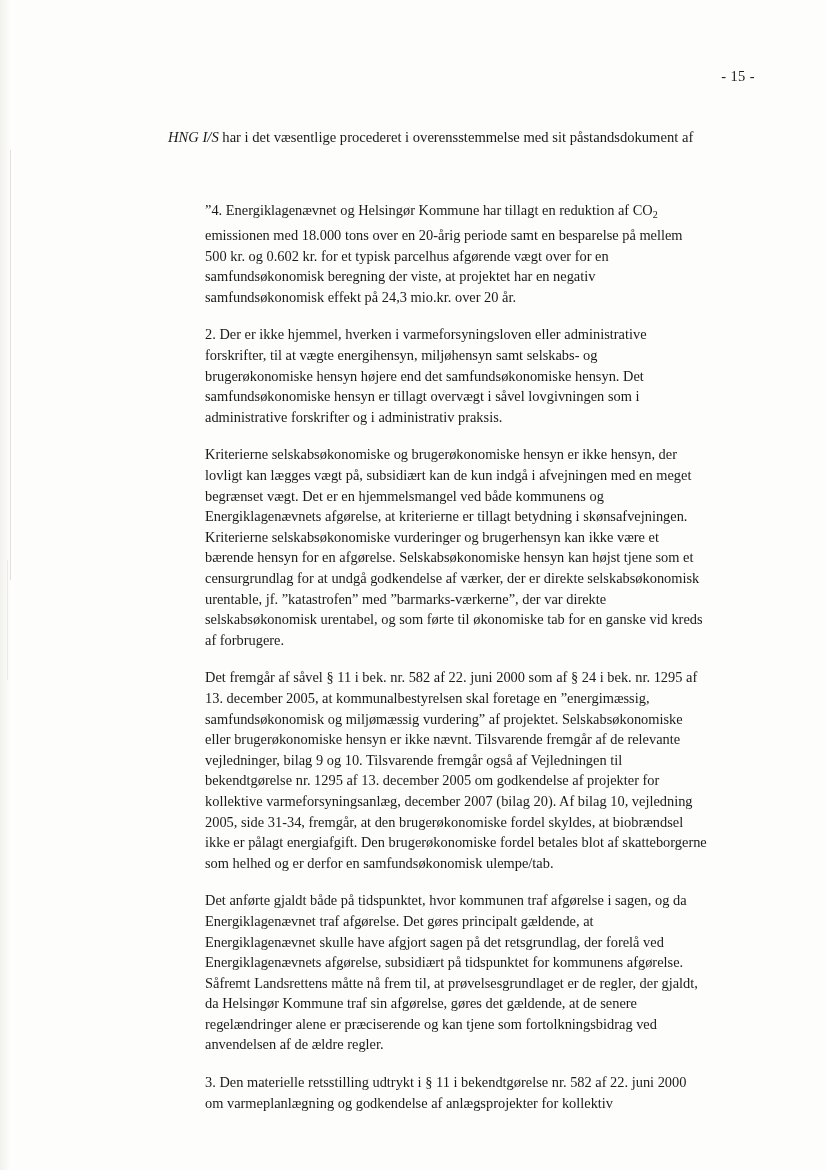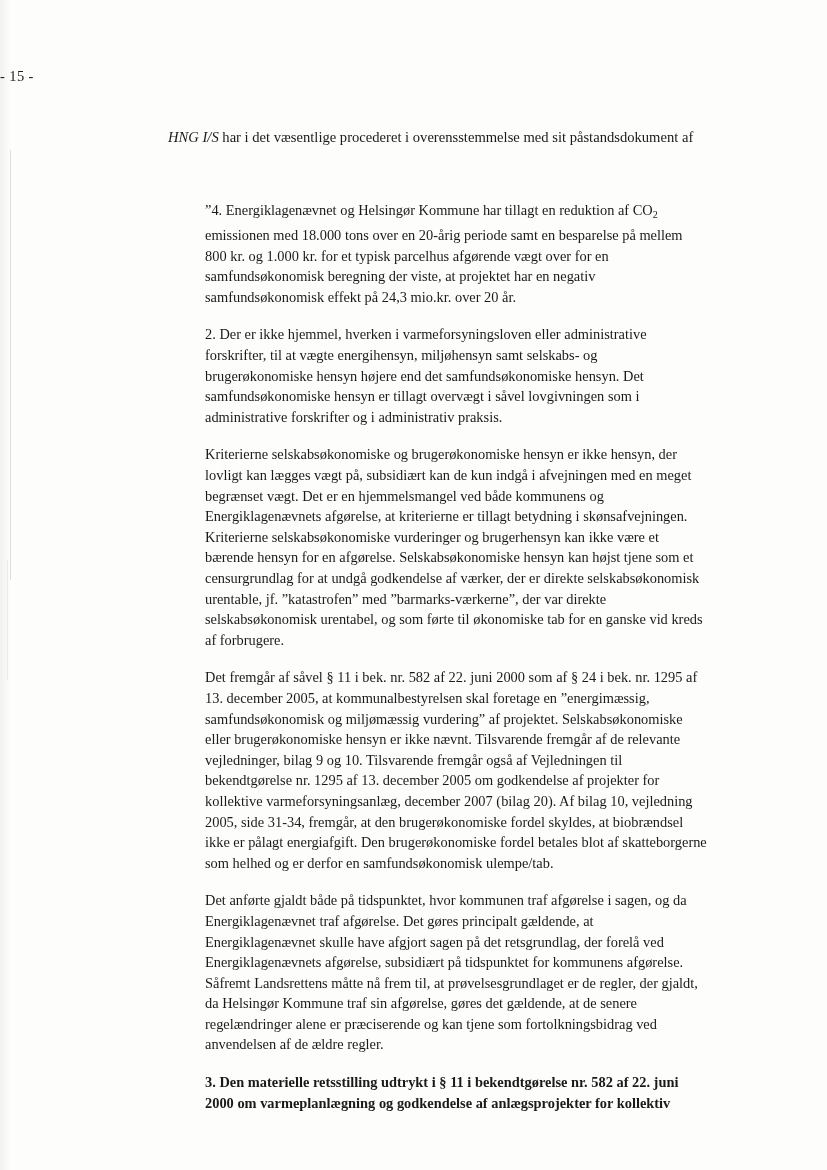--- a/index.html
+++ b/index.html
@@ -46,21 +46,21 @@
     width: 1px;
     height: 120px;
     background: #eceae6;
     pointer-events: none;
   }
   .page-number {
     position: absolute;
     top: 68px;
     left: 0;
     width: 755px;
-    text-align: left;
+    text-align: right;
     font-size: 14.5px;
     letter-spacing: 0.4px;
   }
   .intro {
     position: absolute;
     left: 168px;
     top: 122px;
     width: 570px;
     font-size: 14.6px;
     line-height: 31px;
@@ -75,21 +75,20 @@
     width: 502px;
     font-size: 14.4px;
     line-height: 20.6px;
     text-align: left;
   }
   .quote-block p {
     margin: 0 0 17px 0;
   }
   .quote-block p:last-child {
     margin-bottom: 4px;
-    font-weight: bold;
   }
   sub {
     font-size: 10px;
     vertical-align: -0.25em;
   }
 </style>
 </head>
 <body>
 
 <div class="page">
@@ -97,20 +96,20 @@
   <div class="scan-line"></div>
   <div class="scan-line2"></div>
 
   <div class="page-number">- 15 -</div>
 
   <div class="intro">
     <span class="party">HNG I/S</span><span> har i det væsentlige procederet i overensstemmelse med sit påstandsdokument af</span>
   </div>
 
   <div class="quote-block">
-    <p><span>”4. Energiklagenævnet og Helsingør Kommune har tillagt en reduktion af CO</span><sub>2</sub><span> emissionen med 18.000 tons over en 20-årig periode samt en besparelse på mellem 800 kr. og 1.000 kr. for et typisk parcelhus afgørende vægt over for en samfundsøkonomisk beregning der viste, at projektet har en negativ samfundsøkonomisk effekt på 24,3 mio.kr. over 20 år.</span></p>
+    <p><span>”4. Energiklagenævnet og Helsingør Kommune har tillagt en reduktion af CO</span><sub>2</sub><span> emissionen med 18.000 tons over en 20-årig periode samt en besparelse på mellem 500 kr. og 0.602 kr. for et typisk parcelhus afgørende vægt over for en samfundsøkonomisk beregning der viste, at projektet har en negativ samfundsøkonomisk effekt på 24,3 mio.kr. over 20 år.</span></p>
     <p>2. Der er ikke hjemmel, hverken i varmeforsyningsloven eller administrative forskrifter, til at vægte energihensyn, miljøhensyn samt selskabs- og brugerøkonomiske hensyn højere end det samfundsøkonomiske hensyn. Det samfundsøkonomiske hensyn er tillagt overvægt i såvel lovgivningen som i administrative forskrifter og i administrativ praksis.</p>
     <p>Kriterierne selskabsøkonomiske og brugerøkonomiske hensyn er ikke hensyn, der lovligt kan lægges vægt på, subsidiært kan de kun indgå i afvejningen med en meget begrænset vægt. Det er en hjemmelsmangel ved både kommunens og Energiklagenævnets afgørelse, at kriterierne er tillagt betydning i skønsafvejningen. Kriterierne selskabsøkonomiske vurderinger og brugerhensyn kan ikke være et bærende hensyn for en afgørelse. Selskabsøkonomiske hensyn kan højst tjene som et censurgrundlag for at undgå godkendelse af værker, der er direkte selskabsøkonomisk urentable, jf. ”katastrofen” med ”barmarks-værkerne”, der var direkte selskabsøkonomisk urentabel, og som førte til økonomiske tab for en ganske vid kreds af forbrugere.</p>
     <p>Det fremgår af såvel § 11 i bek. nr. 582 af 22. juni 2000 som af § 24 i bek. nr. 1295 af 13. december 2005, at kommunalbestyrelsen skal foretage en ”energimæssig, samfundsøkonomisk og miljømæssig vurdering” af projektet. Selskabsøkonomiske eller brugerøkonomiske hensyn er ikke nævnt. Tilsvarende fremgår af de relevante vejledninger, bilag 9 og 10. Tilsvarende fremgår også af Vejledningen til bekendtgørelse nr. 1295 af 13. december 2005 om godkendelse af projekter for kollektive varmeforsyningsanlæg, december 2007 (bilag 20). Af bilag 10, vejledning 2005, side 31-34, fremgår, at den brugerøkonomiske fordel skyldes, at biobrændsel ikke er pålagt energiafgift. Den brugerøkonomiske fordel betales blot af skatteborgerne som helhed og er derfor en samfundsøkonomisk ulempe/tab.</p>
     <p>Det anførte gjaldt både på tidspunktet, hvor kommunen traf afgørelse i sagen, og da Energiklagenævnet traf afgørelse. Det gøres principalt gældende, at Energiklagenævnet skulle have afgjort sagen på det retsgrundlag, der forelå ved Energiklagenævnets afgørelse, subsidiært på tidspunktet for kommunens afgørelse. Såfremt Landsrettens måtte nå frem til, at prøvelsesgrundlaget er de regler, der gjaldt, da Helsingør Kommune traf sin afgørelse, gøres det gældende, at de senere regelændringer alene er præciserende og kan tjene som fortolkningsbidrag ved anvendelsen af de ældre regler.</p>
     <p>3. Den materielle retsstilling udtrykt i § 11 i bekendtgørelse nr. 582 af 22. juni 2000 om varmeplanlægning og godkendelse af anlægsprojekter for kollektiv</p>
   </div>
 </div>
 
 </body></html>

